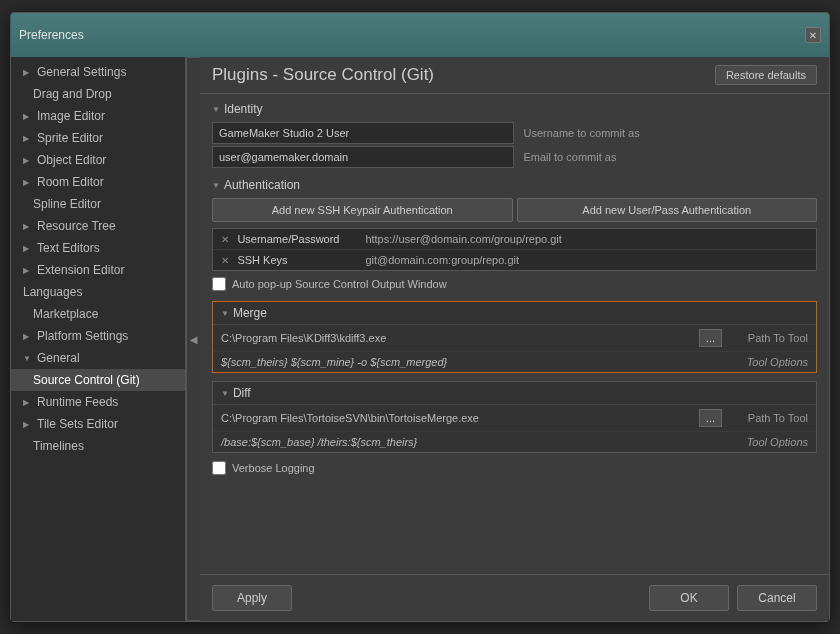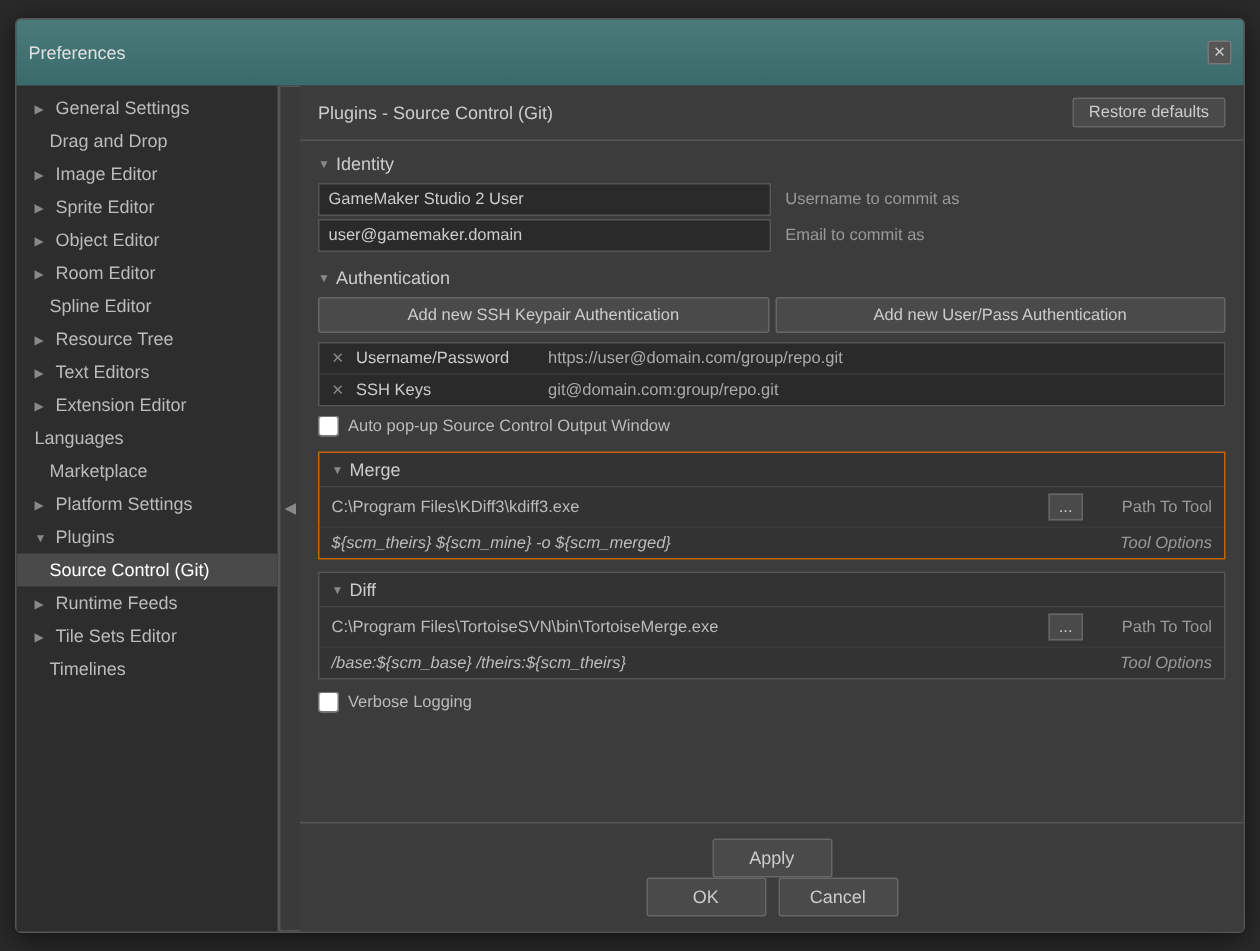--- a/index.html
+++ b/index.html
@@ -106,21 +106,21 @@
       display: flex;
       align-items: center;
       justify-content: space-between;
       padding: 8px 12px;
       border-bottom: 1px solid #555;
       background: #3c3c3c;
       flex-shrink: 0;
     }
     .panel-title {
       color: #ccc;
-      font-size: 12px;
+      font-size: 17px;
     }
     .restore-btn {
       background: #4a4a4a;
       border: 1px solid #666;
       color: #ccc;
       padding: 3px 10px;
       cursor: pointer;
       font-size: 11px;
       border-radius: 2px;
     }
@@ -282,21 +282,20 @@
 
     
     .bottom-bar {
       display: flex;
       align-items: center;
       justify-content: space-between;
       padding: 10px 12px;
       border-top: 1px solid #555;
       background: #3c3c3c;
       flex-shrink: 0;
-      flex-direction: column;
     }
     .bottom-left { display: flex; gap: 8px; }
     .bottom-right { display: flex; gap: 8px; }
     .bottom-btn {
       background: #4a4a4a;
       border: 1px solid #666;
       color: #ccc;
       padding: 5px 20px;
       cursor: pointer;
       font-size: 12px;
@@ -375,21 +374,21 @@
       </div>
       <div class="sidebar-item indent1">
         <span>Marketplace</span>
       </div>
       <div class="sidebar-item">
         <span class="collapse-arrow">▶</span>
         <span>Platform Settings</span>
       </div>
       <div class="sidebar-item">
         <span class="collapse-arrow">▼</span>
-        <span>Plugins</span>
+        <span>General</span>
       </div>
       <div class="sidebar-item indent1 active">
         <span>Source Control (Git)</span>
       </div>
       <div class="sidebar-item">
         <span class="collapse-arrow">▶</span>
         <span>Runtime Feeds</span>
       </div>
       <div class="sidebar-item">
         <span class="collapse-arrow">▶</span>

